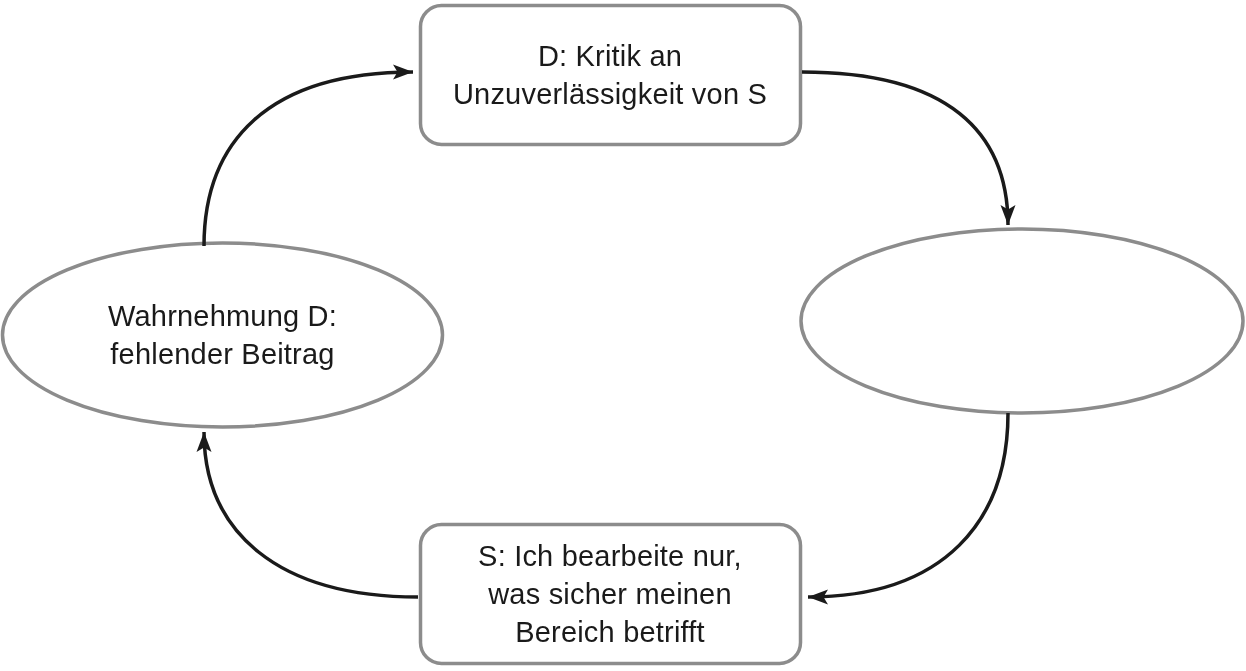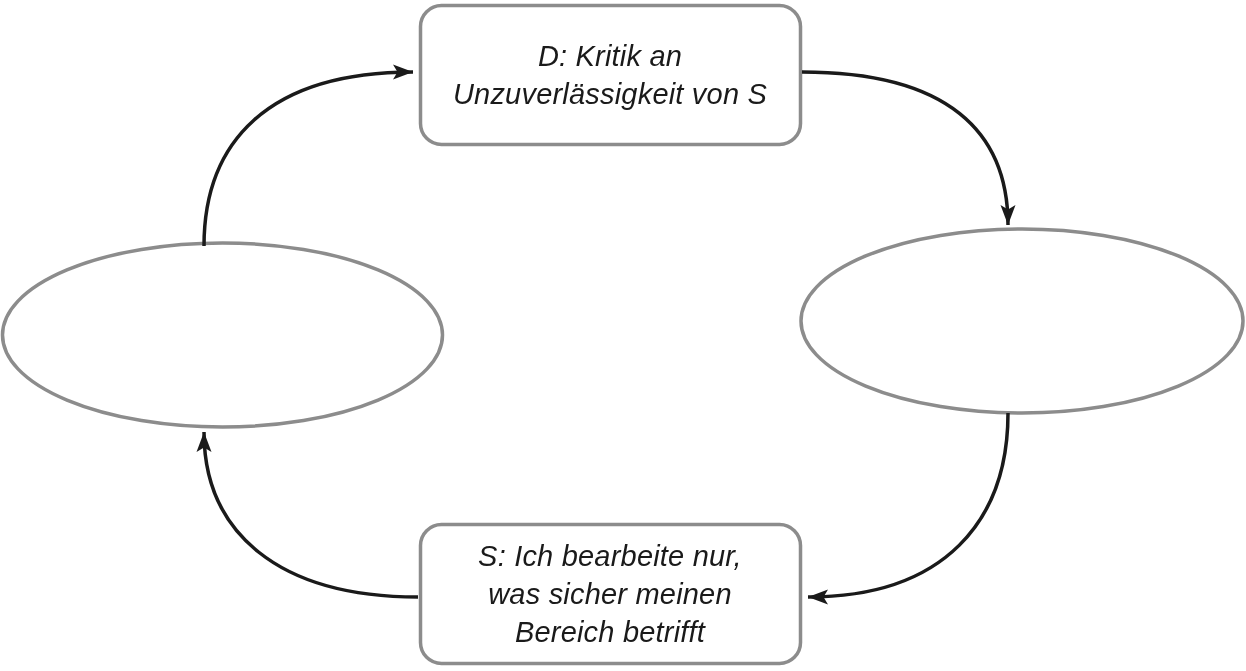--- a/index.html
+++ b/index.html
@@ -41,21 +41,20 @@
     position: absolute;
     display: flex;
     align-items: center;
     justify-content: center;
     text-align: center;
     color: var(--text);
     font-size: 29px;
     line-height: 38px;
     white-space: pre-line;
     letter-spacing: 0.2px;
-    font-style: italic;
   }
   .label-top-box    { left: 420px; top: 5px;   width: 380px; height: 140px; }
   .label-right-ell  { left: 801px; top: 228px; width: 442px; height: 186px; }
   .label-bottom-box { left: 420px; top: 512px; width: 380px; height: 163px; }
   .label-left-ell   { left: 2px;   top: 243px; width: 441px; height: 184px; }
 </style>
 </head>
 <body>
 
 <div class="canvas">
@@ -79,14 +78,16 @@
   </svg>
 
   <div class="node-label label-top-box">D: Kritik an
 Unzuverlässigkeit von S</div>
 
 
   <div class="node-label label-bottom-box">S: Ich bearbeite nur,
 was sicher meinen
 Bereich betrifft</div>
 
+  <div class="node-label label-left-ell">Wahrnehmung D:
+fehlender Beitrag</div>
 
 </div>
 
 </body></html>

